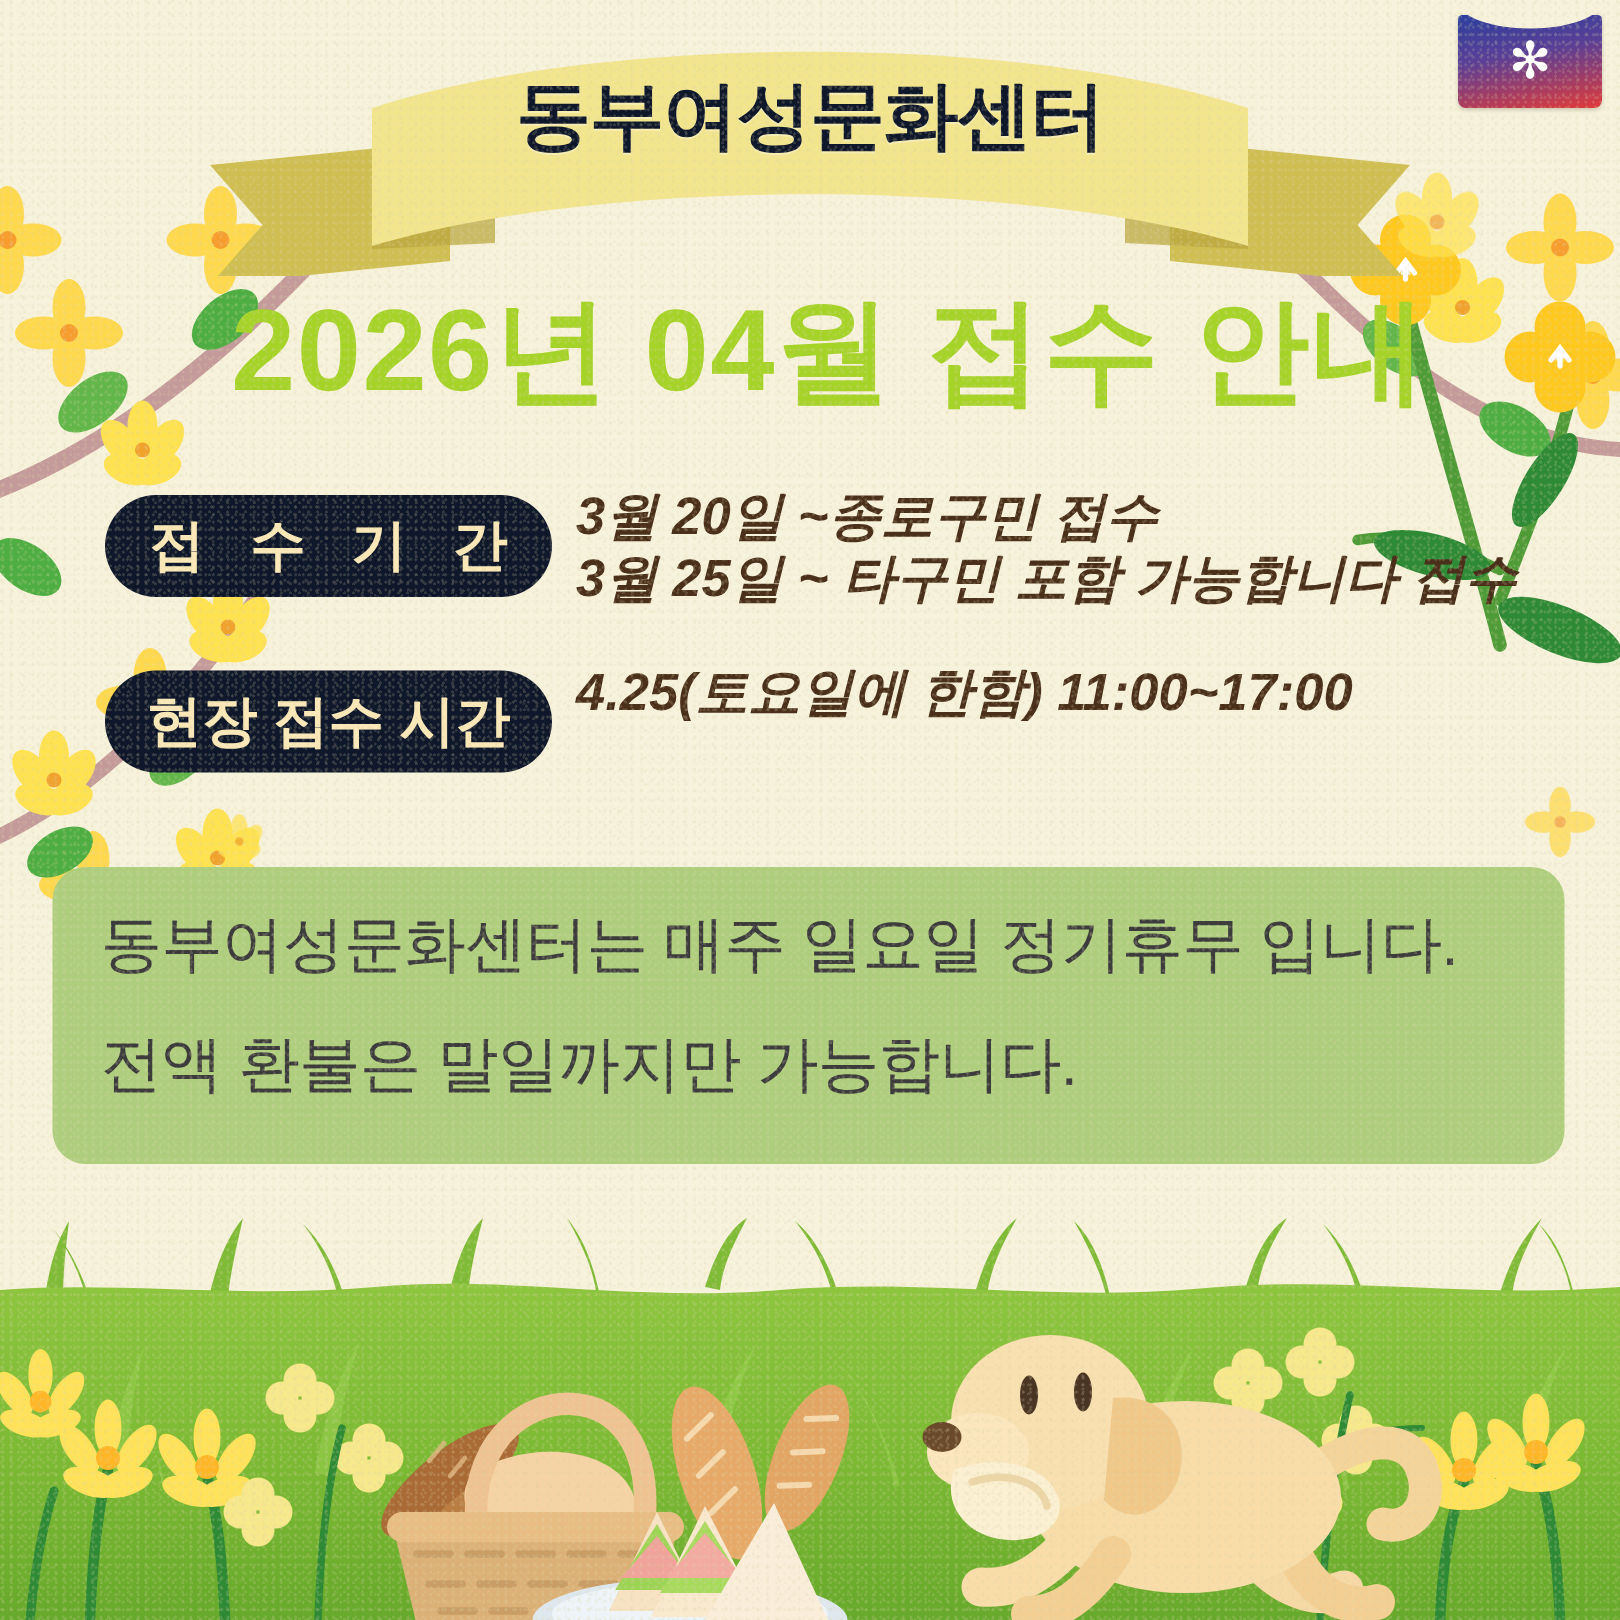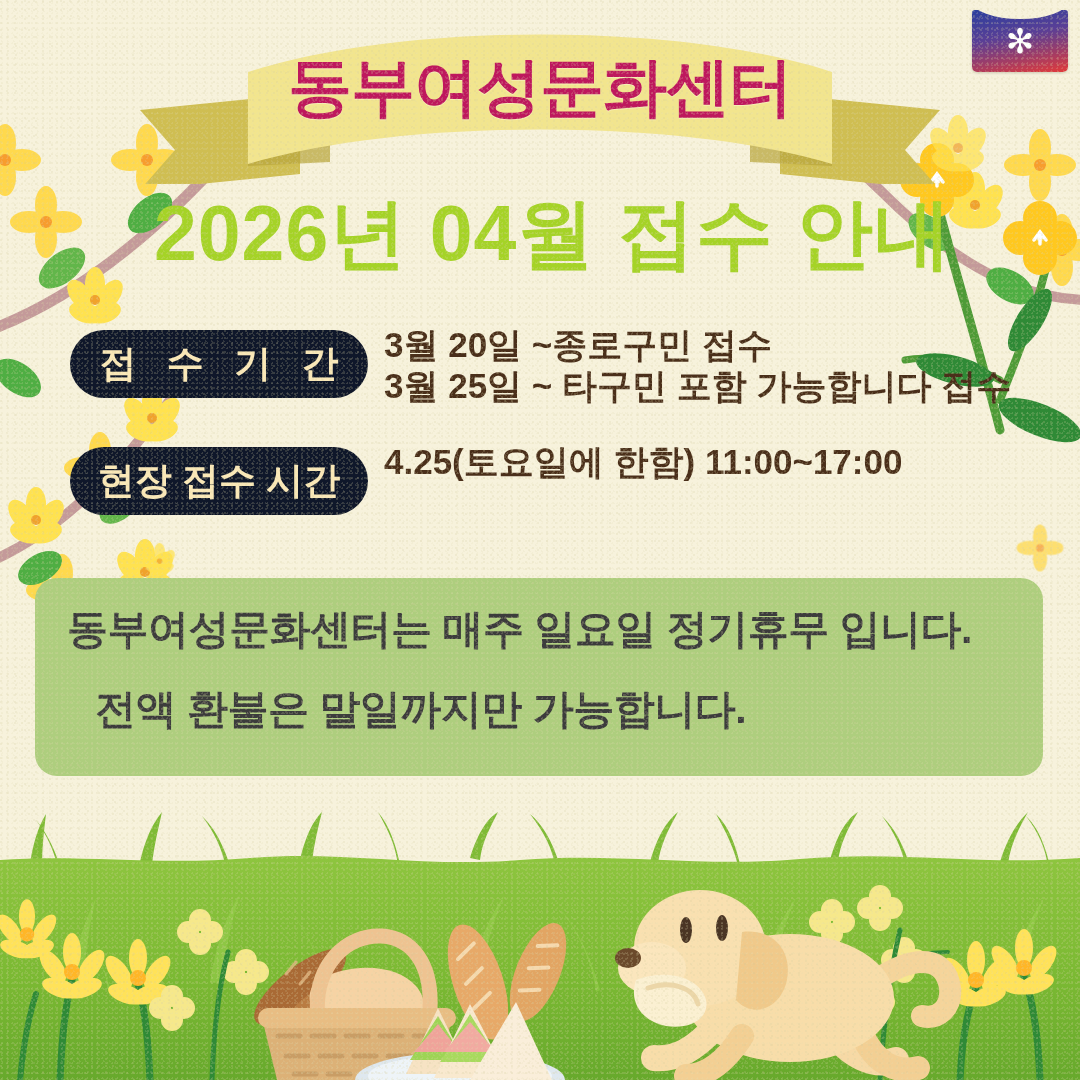--- a/index.html
+++ b/index.html
@@ -50,22 +50,22 @@
     background: #f7f2dc;
     border-radius: 0 0 50% 50% / 0 0 100% 100%;
   }
   #logo-badge .mark { position: relative; color: #fff; font-size: 34px; line-height: 1; font-weight: 700; }
 
   
   #ribbon { position: absolute; top: 14px; left: 0; width: 1080px; height: 170px; z-index: 20; }
   #ribbon-title {
     position: absolute; top: 44px; left: 0; width: 1080px;
     text-align: center;
-    color: #be185d;
-    font-size: 64px; font-weight: 700;
+    color: #0f172a;
+    font-size: 50px; font-weight: 700;
     letter-spacing: -1px;
     z-index: 24;
     text-shadow: 0 1px 0 rgba(255,255,255,.35);
   }
 
   
   #headline {
     position: absolute; top: 183px; left: 0; width: 1080px;
     text-align: center;
     z-index: 30;
@@ -91,41 +91,42 @@
   }
   .badge.spaced { letter-spacing: 10px; text-indent: 10px; }
   .info-lines {
     flex: 1 1 auto;
     padding-left: 16px;
     margin-top: -6px;
     color: #4a2f1a;
     font-size: 35px; font-weight: 700;
     line-height: 1.18;
     white-space: nowrap;
+    font-style: italic;
   }
   .info-lines .l2 { display: block; }
 
   
   #notice {
     position: absolute; left: 35px; top: 578px;
     width: 1008px; height: 198px;
     background: #aece7e;
     border-radius: 22px;
     z-index: 30;
     padding: 26px 30px 0 32px;
   }
   #notice p {
     color: #3c3c3c;
     font-size: 41px;
-    font-weight: 700;
+    font-weight: 400;
     line-height: 1.22;
     letter-spacing: -.5px;
     white-space: nowrap;
   }
-  #notice p + p { margin-top: 30px; margin-left: 28px; }
+  #notice p + p { margin-top: 30px; }
 
   
   #scene { position: absolute; left: 0; bottom: 0; width: 1080px; height: 268px; z-index: 35; }
 </style>
 </head>
 <body>
 
 <div id="poster">
 
   <svg class="layer" style="left:0;top:0;z-index:10;" width="1080" height="830" viewBox="0 0 1080 830">

